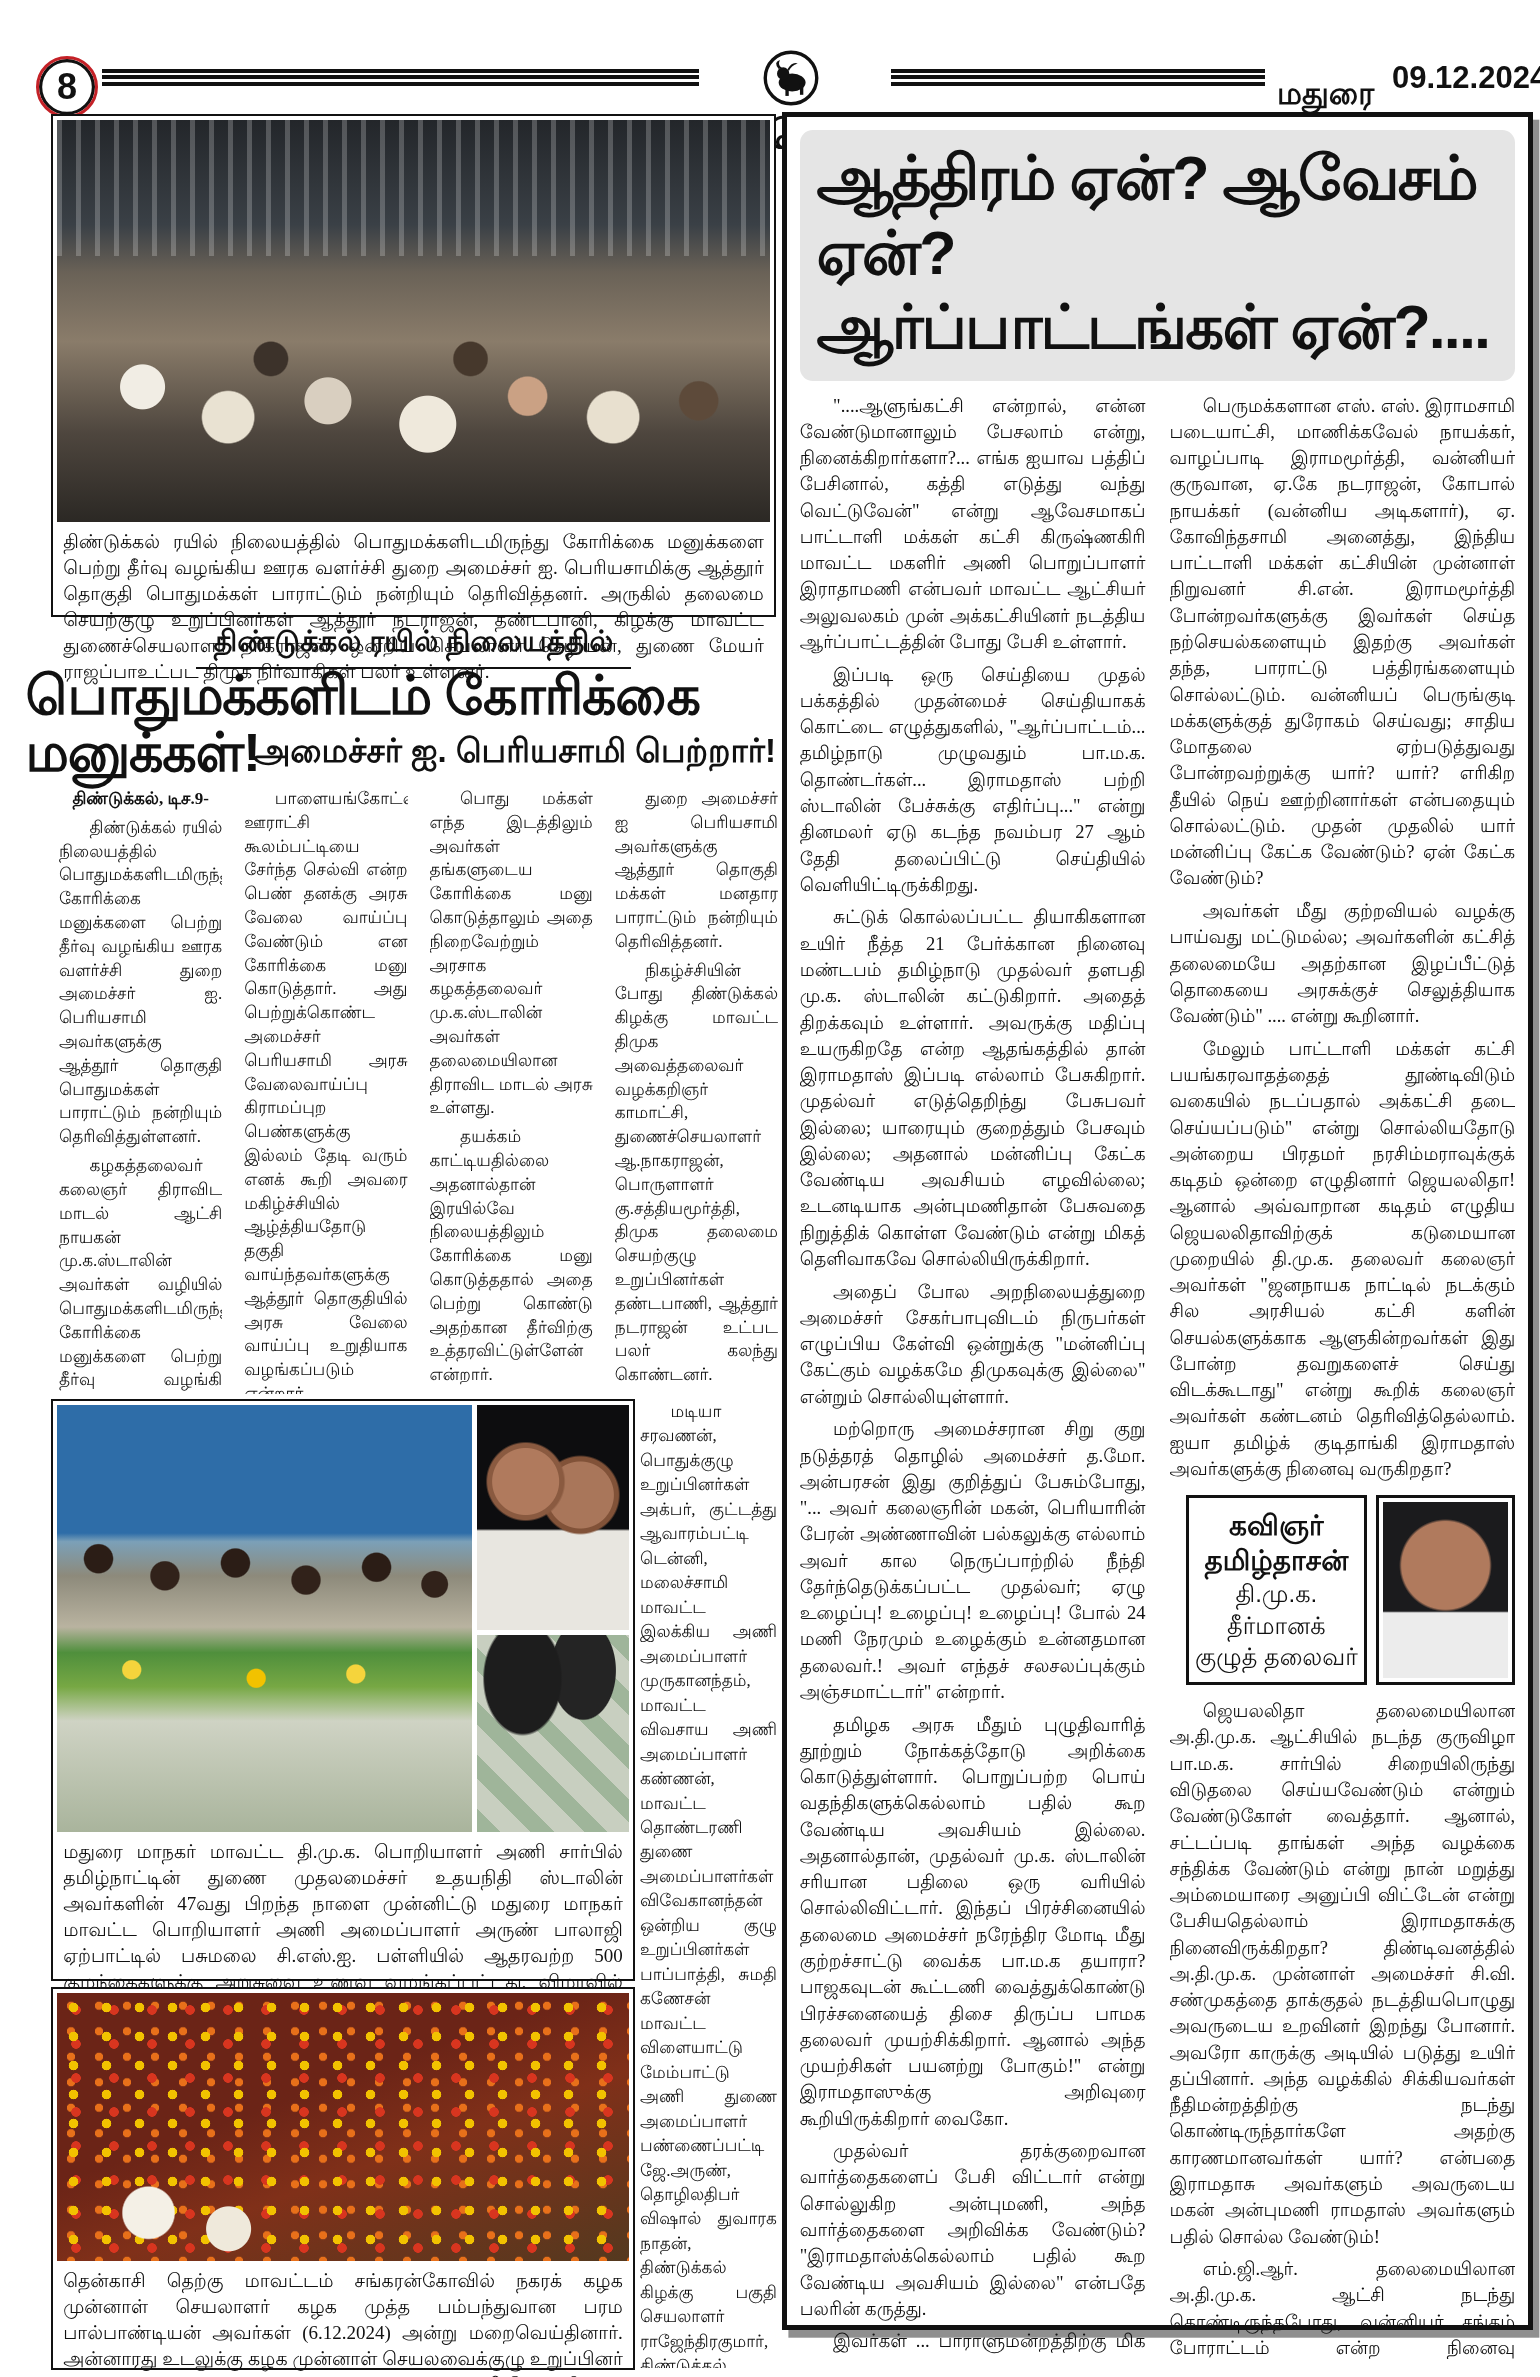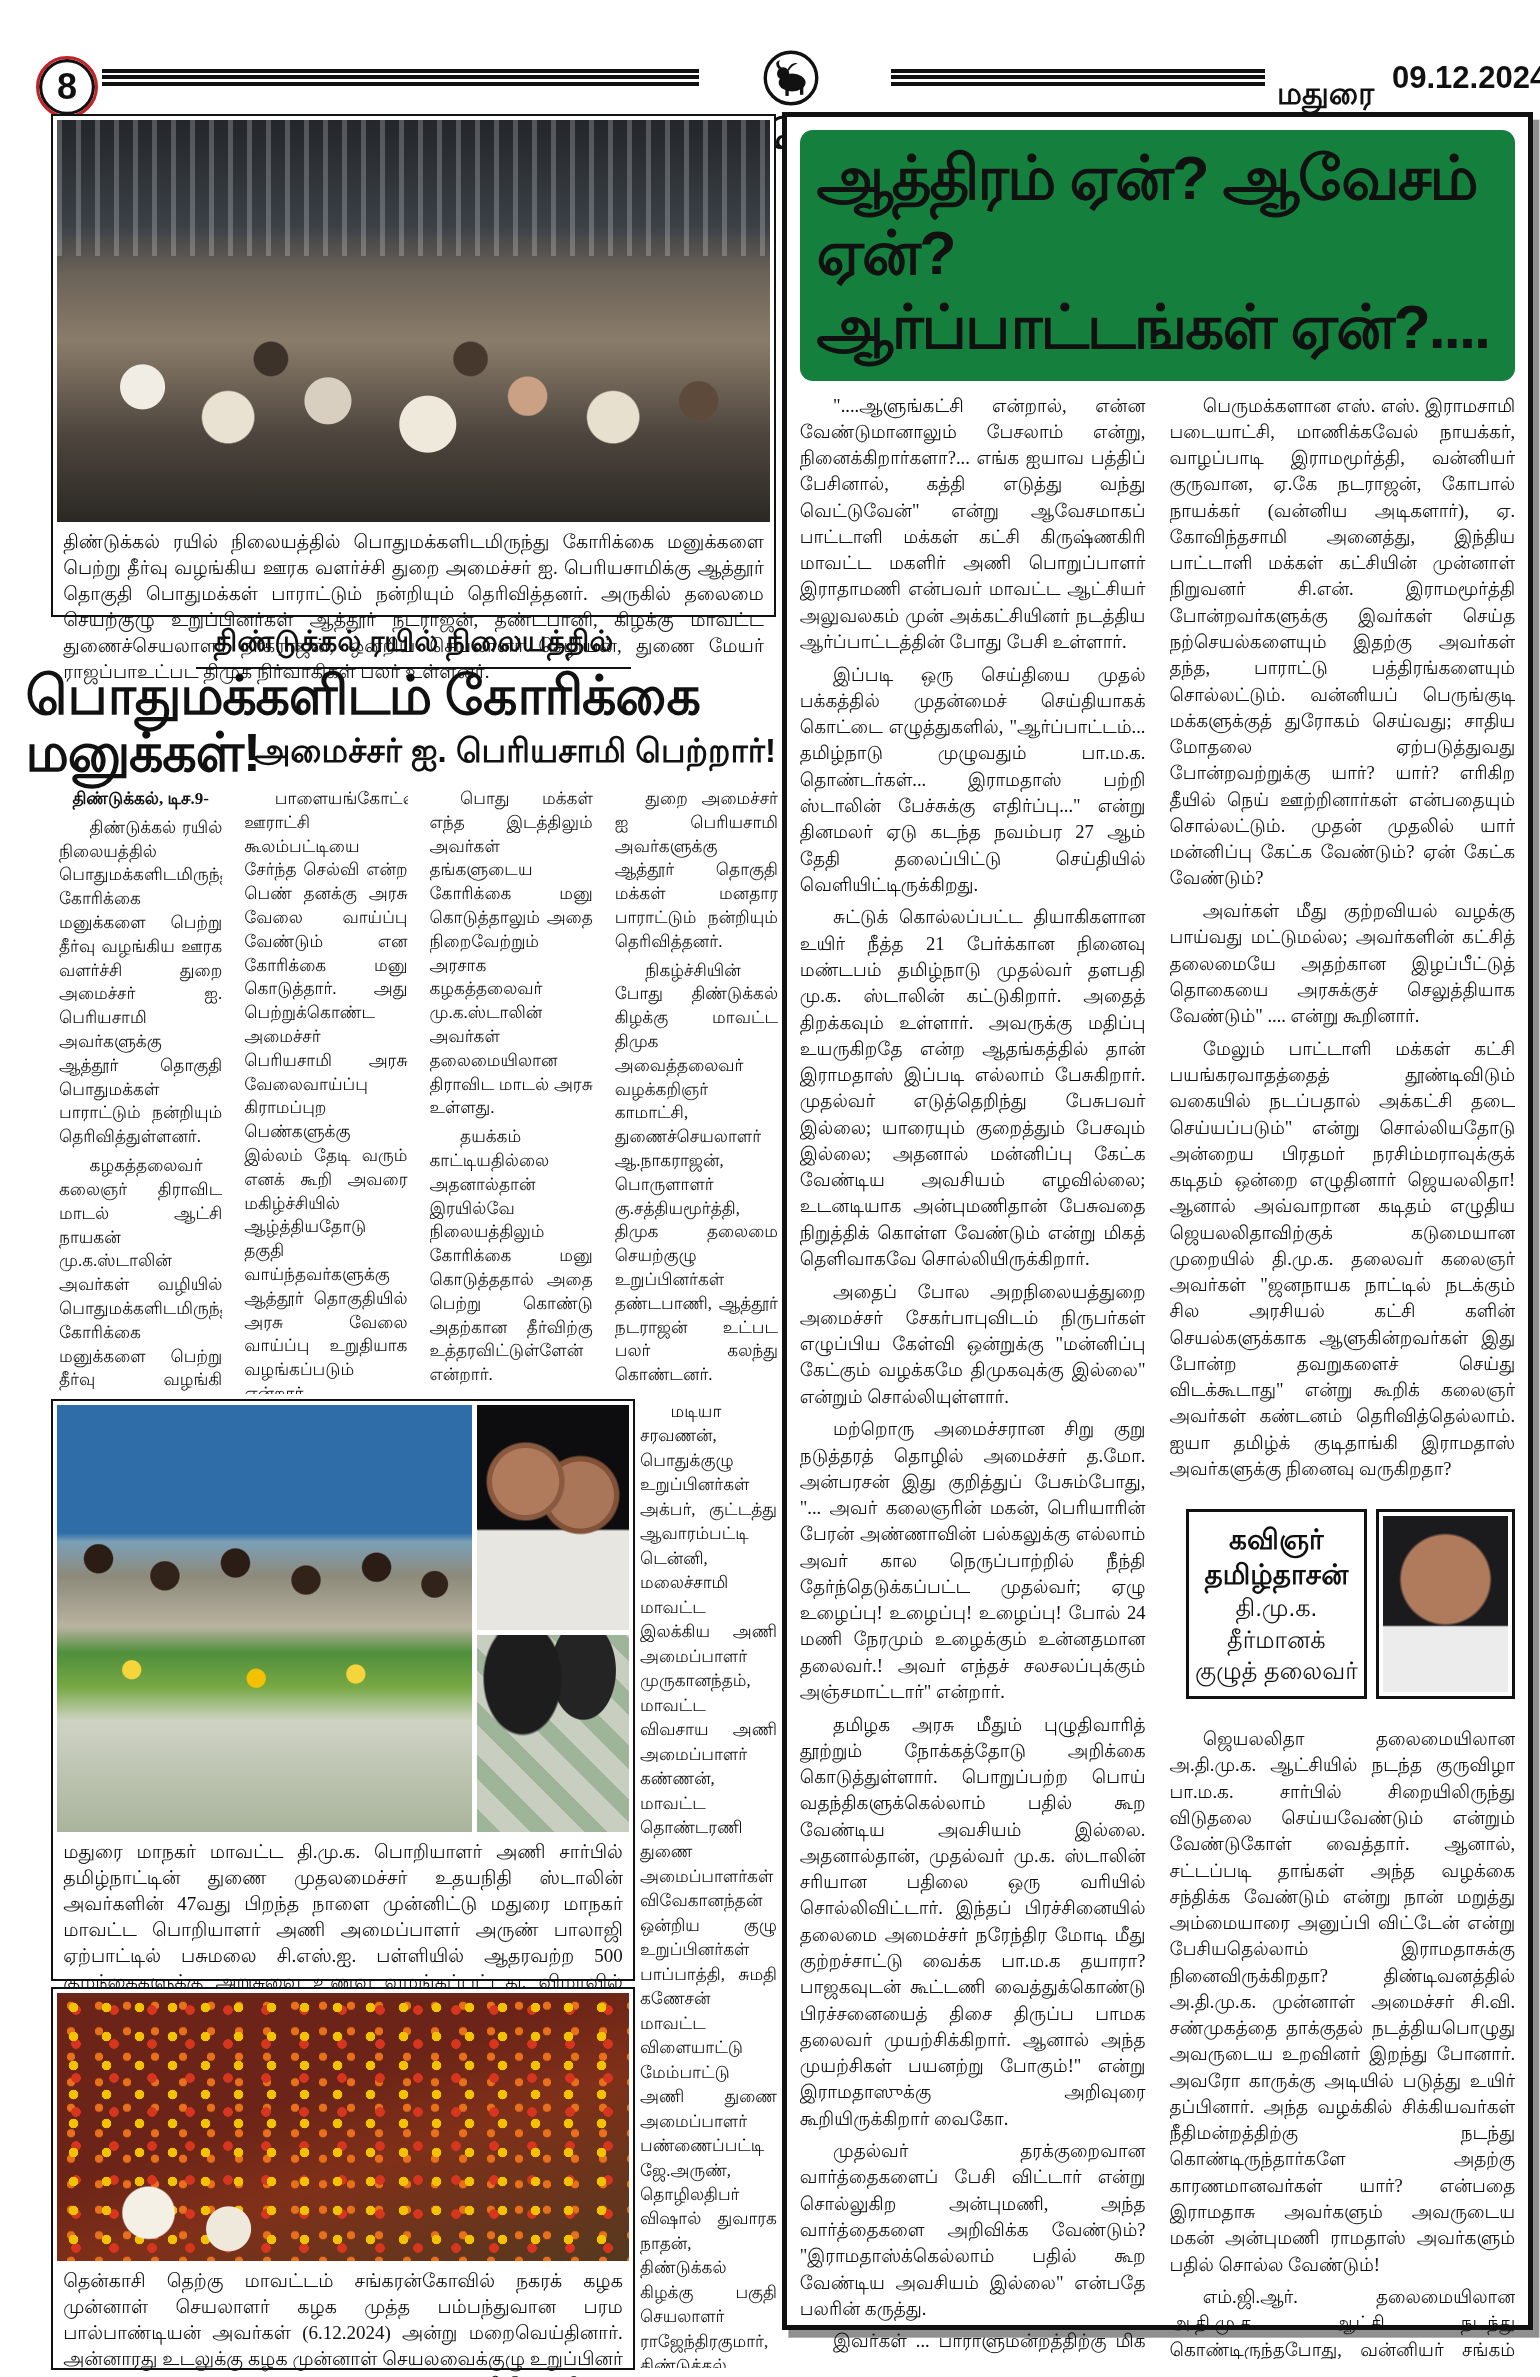--- a/index.html
+++ b/index.html
@@ -80,26 +80,26 @@
           font:bold 33px "Liberation Sans",sans-serif;}
   .cols4{position:absolute;left:59px;top:787px;width:719px;height:607px;display:flex;gap:22px;}
   .ncol{flex:1 1 0;overflow:hidden;text-align:justify;font:17px/1.40 "Liberation Serif",serif;}
   .ncol p, .tailcol p{margin:0 0 5.1px;text-indent:1.8em;}
   .dateline{text-align:center;text-indent:0!important;font-weight:bold;}
   .tailcol{position:absolute;left:640px;top:1400px;width:137px;height:968px;overflow:hidden;
            text-align:justify;font:17px/1.44 "Liberation Serif",serif;}
   
   .panel{position:absolute;left:782px;top:112px;width:751px;height:2218px;border:5.1px solid #111;
          box-shadow:6.4px 7.7px 0 #8f8f8f;box-sizing:border-box;background:#fff;padding:12.8px;}
-  .bigheadbox{background:#15803d;border-radius:12.8px;padding:11.5px 16.6px 16.6px;text-align:left;}
+  .bigheadbox{background:#e5e5e5;border-radius:12.8px;padding:11.5px 16.6px 16.6px;text-align:left;}
   .bigheadbox div{font:bold 61px/1.22 "Liberation Sans",sans-serif;letter-spacing:-1.9px;}
   .pcols{display:flex;gap:24px;margin-top:11.5px;height:1966px;overflow:hidden;}
   .pcol{flex:1 1 0;overflow:hidden;text-align:justify;font:18.5px/1.42 "Liberation Serif",serif;}
   .pcol p{margin:0 0 6.4px;text-indent:1.8em;}
-  .authorbox{display:flex;gap:9px;margin:27px 0;align-items:stretch;padding-left:16px;}
+  .authorbox{display:flex;gap:9px;margin:13px 0;align-items:stretch;padding-left:16px;}
   .authorbox .abtext{flex:1;border:3.2px solid #111;padding:10.2px 6.4px;display:flex;flex-direction:column;
        justify-content:center;text-align:center;}
   .abname{font:bold 28px/1.25 "Liberation Sans",sans-serif;}
   .abtitle{font:24px/1.3 "Liberation Sans",sans-serif;}
   .abphoto{width:139px;border:3.2px solid #111;padding:3.8px;box-sizing:border-box;}
   .abphoto .photo{width:100%;height:100%;}
 </style>
 </head>
 <body>
 

